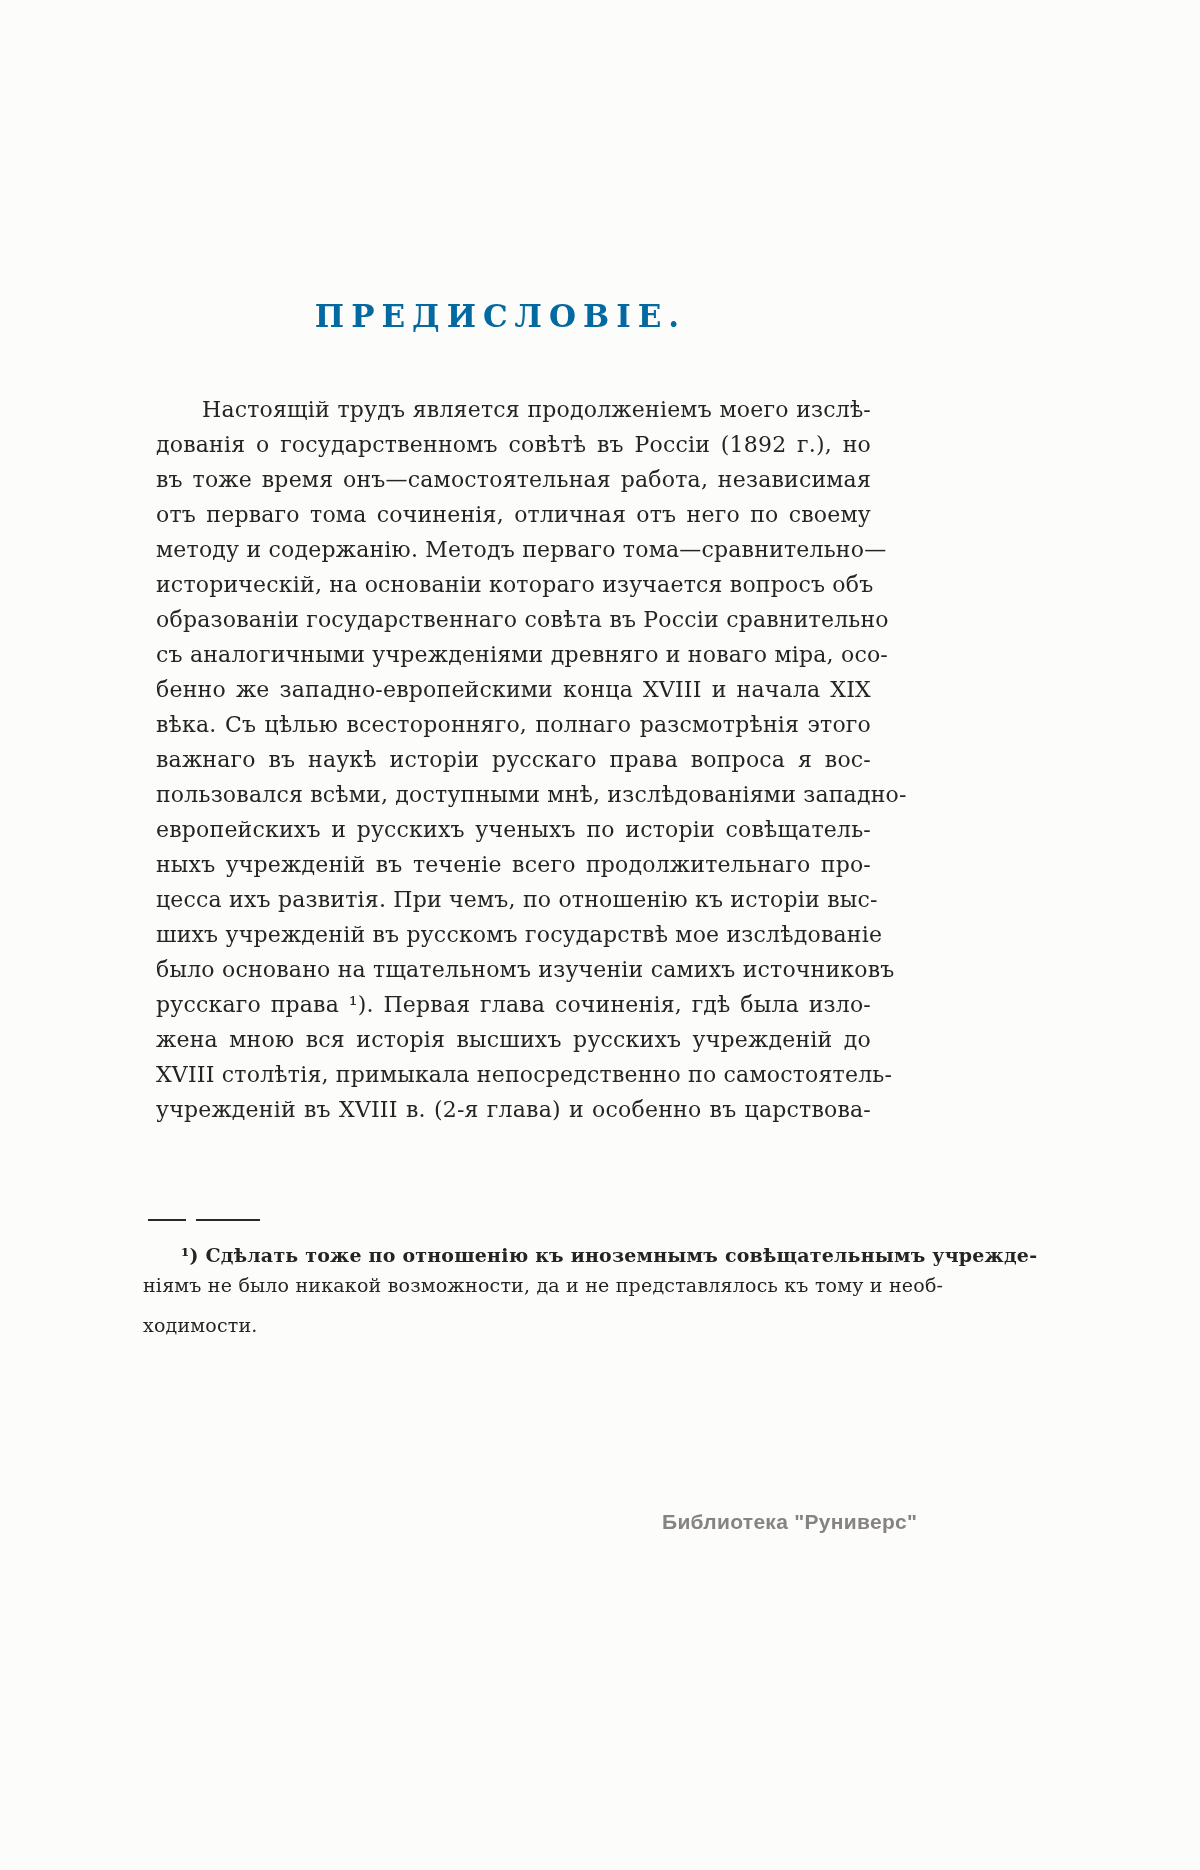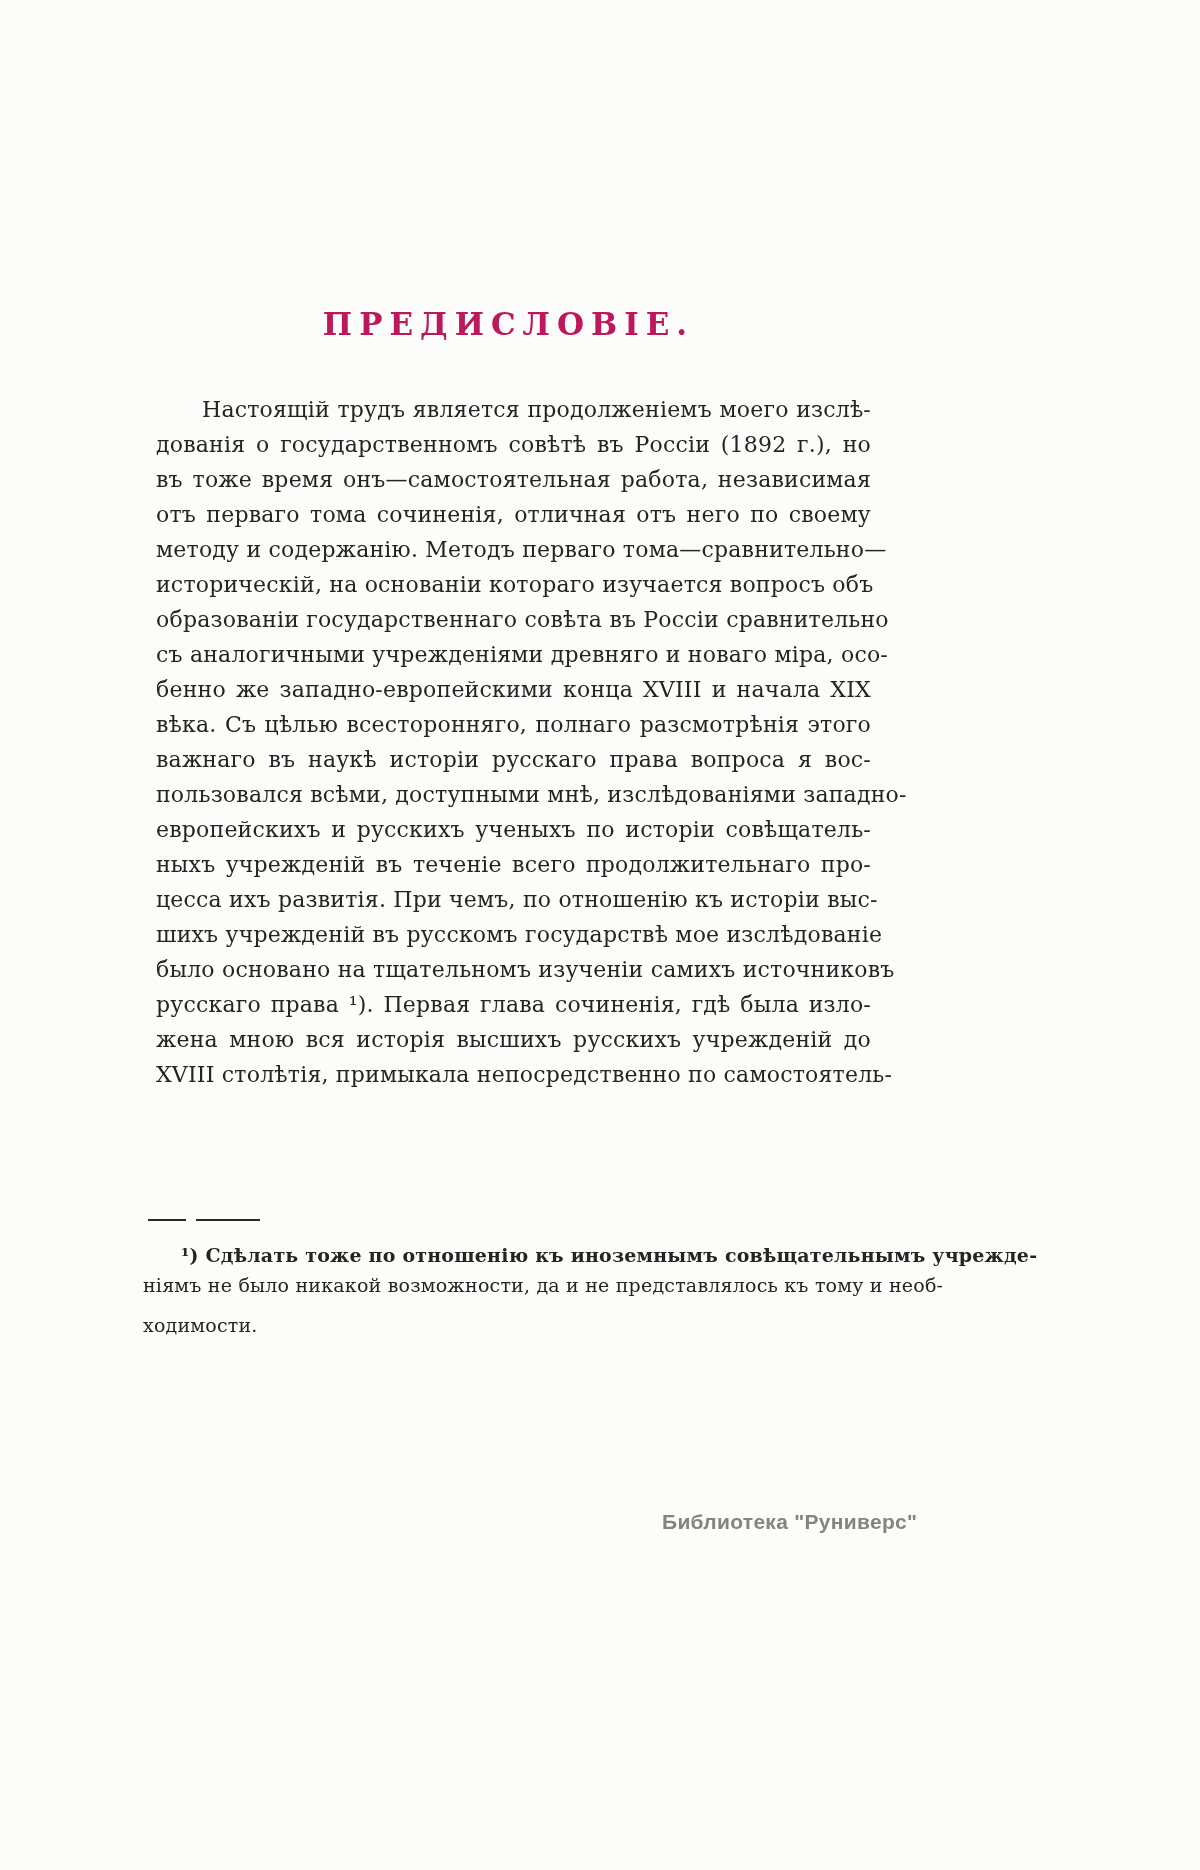--- a/index.html
+++ b/index.html
@@ -15,26 +15,26 @@
     background: #fcfcfa;
     font-family: "DejaVu Serif", "Liberation Serif", serif;
     color: #262422;
     overflow: hidden;
   }
   .title {
     position: absolute;
     top: 298px;
     left: 143px;
     width: 715px;
-    margin: 8px;
+    margin: 0;
     text-align: center;
     font-size: 31px;
     font-weight: bold;
     letter-spacing: 7px;
-    color: #be185d;
+    color: #0369a1;
   }
   .body-text {
     position: absolute;
     top: 392px;
     left: 156px;
     width: 715px;
     font-size: 22px;
   }
   .body-text .line {
     line-height: 35px;
@@ -118,20 +118,21 @@
       <div class="line">важнаго въ наукѣ исторіи русскаго права вопроса я вос-</div>
       <div class="line">пользовался всѣми, доступными мнѣ, изслѣдованіями западно-</div>
       <div class="line">европейскихъ и русскихъ ученыхъ по исторіи совѣщатель-</div>
       <div class="line">ныхъ учрежденій въ теченіе всего продолжительнаго про-</div>
       <div class="line">цесса ихъ развитія. При чемъ, по отношенію къ исторіи выс-</div>
       <div class="line">шихъ учрежденій въ русскомъ государствѣ мое изслѣдованіе</div>
       <div class="line">было основано на тщательномъ изученіи самихъ источниковъ</div>
       <div class="line">русскаго права ¹). Первая глава сочиненія, гдѣ была изло-</div>
       <div class="line">жена мною вся исторія высшихъ русскихъ учрежденій до</div>
       <div class="line">XVIII столѣтія, примыкала непосредственно по самостоятель-</div>
+      <div class="line">учрежденій въ XVIII в. (2-я глава) и особенно въ царствова-</div>
     </div>
 
   <div class="footnote-rule">
     <span class="seg seg1"></span>
     <span class="seg seg2"></span>
   </div>
 
   <div class="footnote">
       <div class="line">¹) Сдѣлать тоже по отношенію къ иноземнымъ совѣщательнымъ учрежде-</div>
       <div class="line">ніямъ не было никакой возможности, да и не представлялось къ тому и необ-</div>

